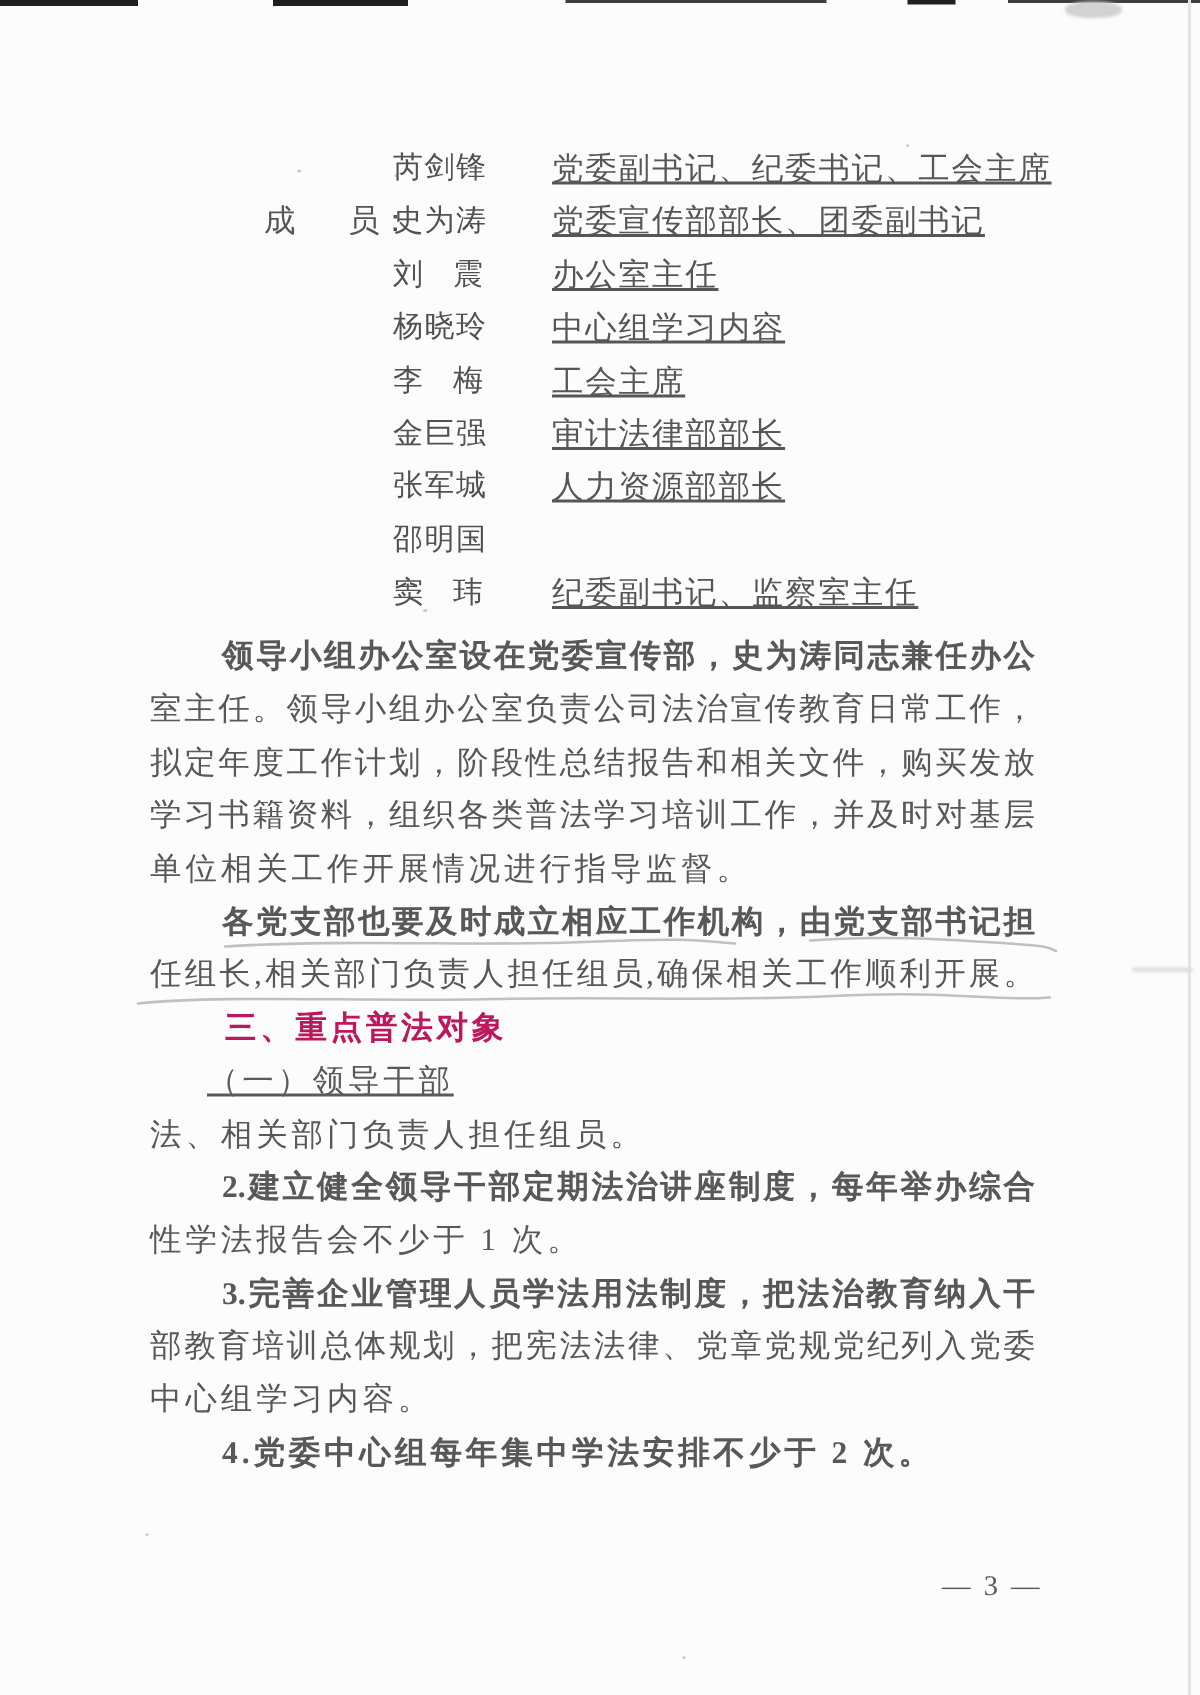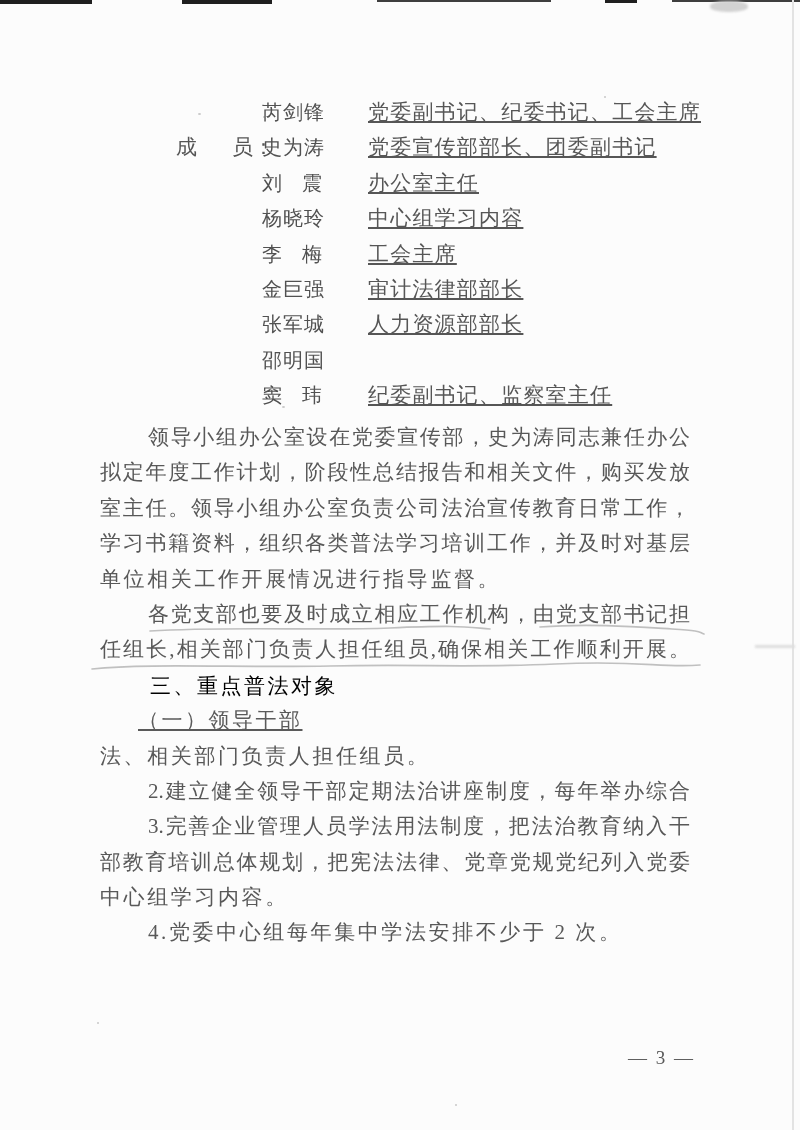--- a/index.html
+++ b/index.html
@@ -25,24 +25,24 @@
   .mrow{position:absolute;left:0;width:100%;height:30px;line-height:28px;font-size:21px;}
   .mlabel{position:absolute;left:76px;top:0;width:98px;display:flex;justify-content:space-between;color:#555;}
   .mname{position:absolute;left:162px;top:0;font-size:20px;letter-spacing:1px;color:#515151;white-space:nowrap;}
   .mname.w2{width:60px;letter-spacing:0;text-align:justify;text-align-last:justify;}
   .mtitle{position:absolute;left:268px;top:0;letter-spacing:1.2px;color:#565656;white-space:nowrap;text-decoration:underline;}
 
   
   .bodytext{position:absolute;left:100px;top:420px;width:590px;}
   .line{height:35.4px;line-height:35.4px;font-size:21px;color:#585858;white-space:nowrap;letter-spacing:2.6px;}
   .line.fill{white-space:normal;letter-spacing:0;text-align:justify;text-align-last:justify;}
-  .line.ind{padding-left:48px;}
+  .line.ind{padding-left:48px;font-weight:bold;}
   .line.heading{
     font-family:"Liberation Sans","DejaVu Sans",sans-serif;
-    font-weight:400;color:#000000;letter-spacing:2.5px;padding-left:50px;
+    font-weight:700;color:#be185d;letter-spacing:2.5px;padding-left:50px;
   }
   .line.sub{padding-left:38px;letter-spacing:2.5px;color:#5a5a5a;text-decoration:underline;}
 
   
   .pen{position:absolute;left:0;top:0;pointer-events:none;}
   .pen path{stroke:#b5b5b5;stroke-width:1.7;fill:none;stroke-linecap:round;opacity:.85;}
 
   .pagenum{
     position:absolute;left:628px;top:1046px;width:120px;
     font-size:19px;letter-spacing:2px;color:#585858;line-height:24px;
@@ -106,30 +106,31 @@
       <div class="mname">邵明国</div>
     </div>
     <div class="mrow" style="top:283.2px">
       <div class="mname w2">窦玮</div>
       <div class="mtitle">纪委副书记、监察室主任</div>
     </div>
   </div>
 
   <div class="bodytext">
     <div class="line fill ind">领导小组办公室设在党委宣传部，史为涛同志兼任办公</div>
+    <div class="line fill">室主任。领导小组办公室负责公司法治宣传教育日常工作，</div>
     <div class="line fill">拟定年度工作计划，阶段性总结报告和相关文件，购买发放</div>
-    <div class="line fill">室主任。领导小组办公室负责公司法治宣传教育日常工作，</div>
     <div class="line fill">学习书籍资料，组织各类普法学习培训工作，并及时对基层</div>
     <div class="line">单位相关工作开展情况进行指导监督。</div>
     <div class="line fill ind">各党支部也要及时成立相应工作机构，由党支部书记担</div>
     <div class="line fill">任组长,相关部门负责人担任组员,确保相关工作顺利开展。</div>
     <div class="line heading">三、重点普法对象</div>
     <div class="line sub">（一）领导干部</div>
     <div class="line">法、相关部门负责人担任组员。</div>
     <div class="line fill ind">2.建立健全领导干部定期法治讲座制度，每年举办综合</div>
+    <div class="line">性学法报告会不少于 1 次。</div>
     <div class="line fill ind">3.完善企业管理人员学法用法制度，把法治教育纳入干</div>
     <div class="line fill">部教育培训总体规划，把宪法法律、党章党规党纪列入党委</div>
     <div class="line">中心组学习内容。</div>
     <div class="line ind">4.党委中心组每年集中学法安排不少于 2 次。</div>
   </div>
 
   <svg class="pen" width="800" height="1130" viewBox="0 0 800 1130">
     <path d="M150 631 C 230 626, 320 631, 390 628 S 465 627, 490 629"></path>
     <path d="M540 627 C 590 623, 640 627, 672 629 S 698 632, 704 634"></path>
     <path d="M92 669 C 150 663, 240 668, 330 666 S 470 668, 555 664 S 660 668, 700 665"></path>

